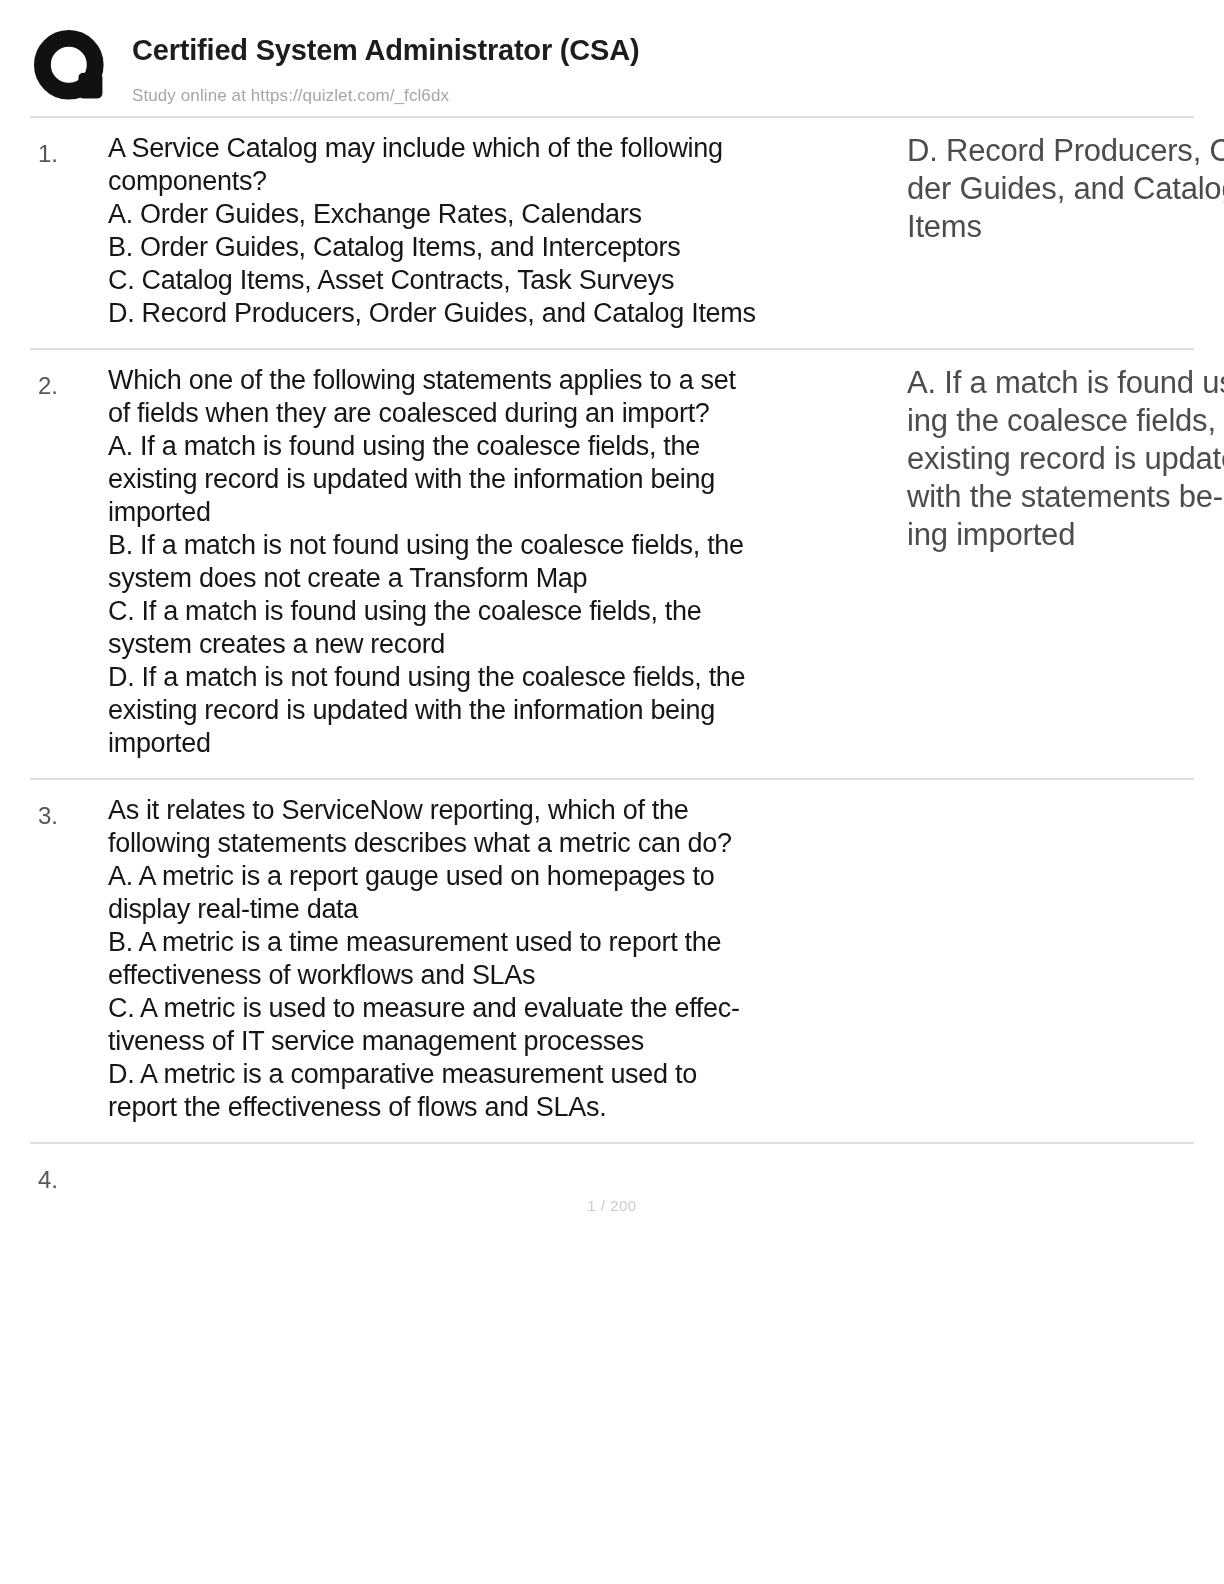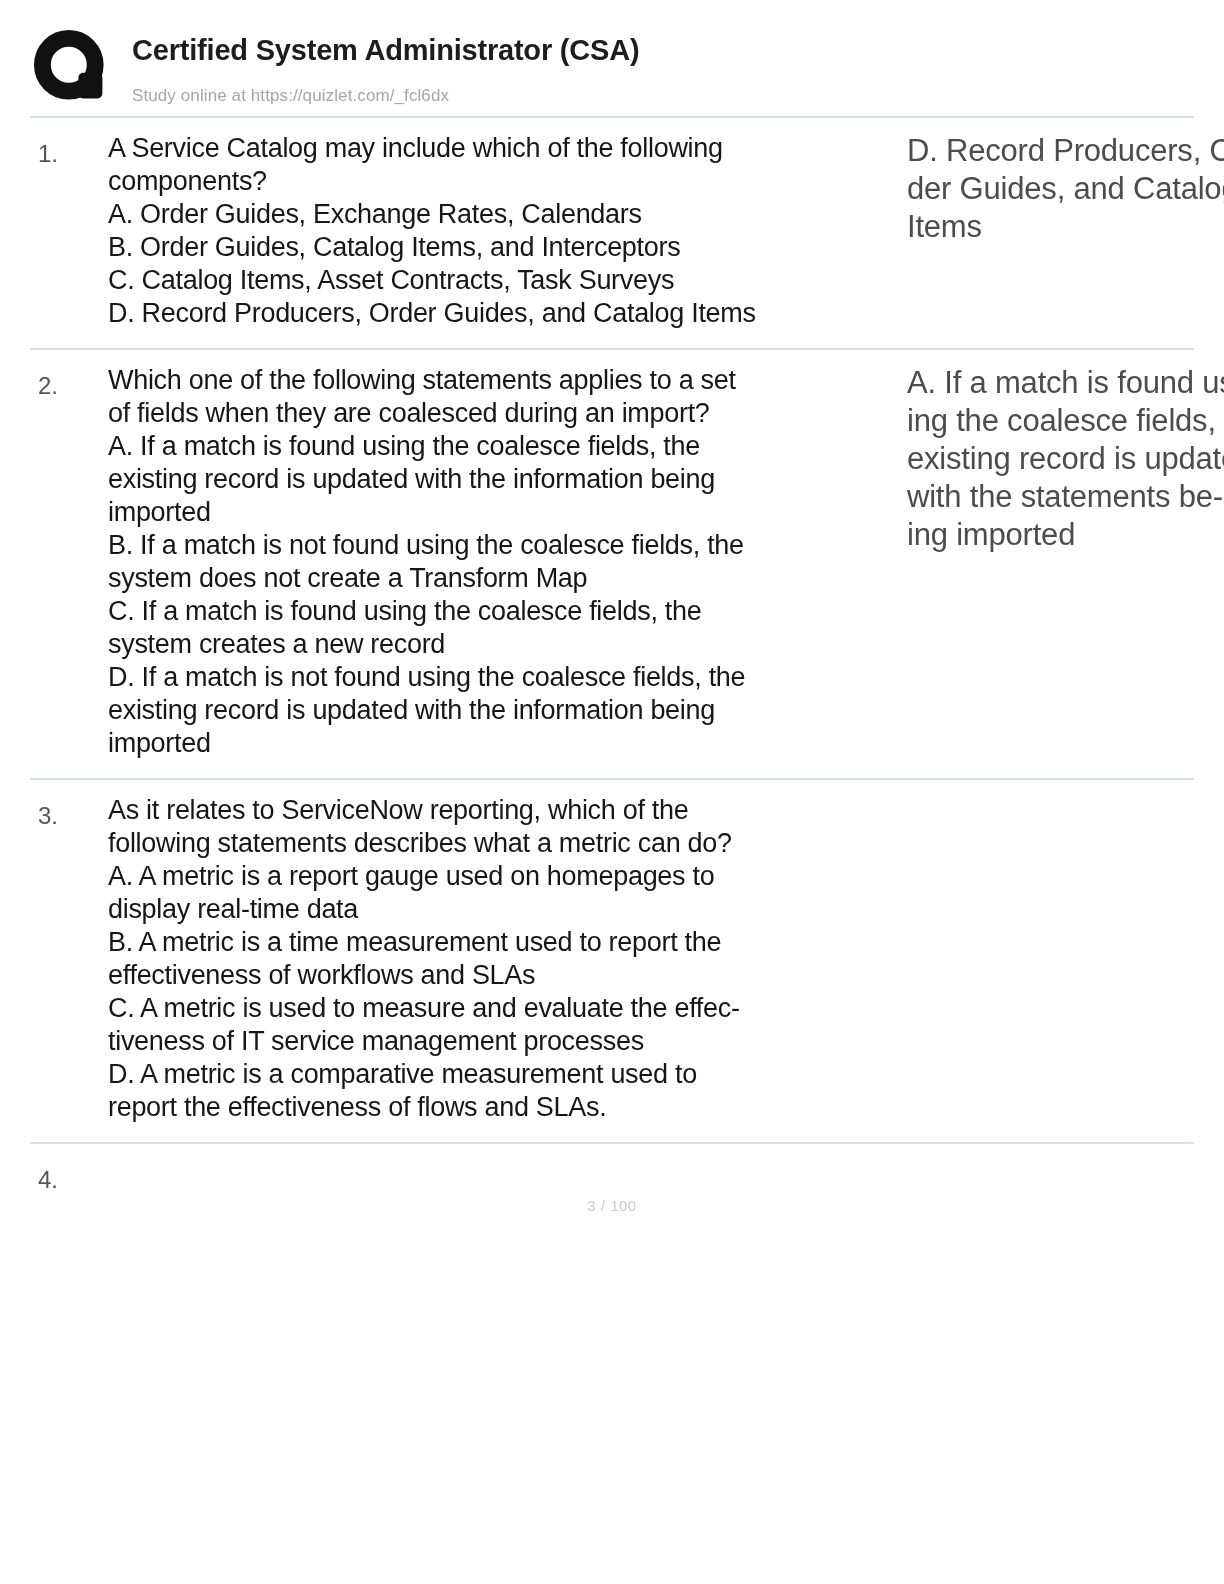--- a/index.html
+++ b/index.html
@@ -158,16 +158,16 @@
 
     <section class="qa-row last">
       <div class="qnum">4.</div>
       <div class="qtext"></div>
       <div class="atext"></div>
     </section>
 
   </main>
 
   <div class="footer">
-    <span>3 / 100</span>
+    <span>1 / 200</span>
   </div>
 
 </div>
 
 </body></html>

